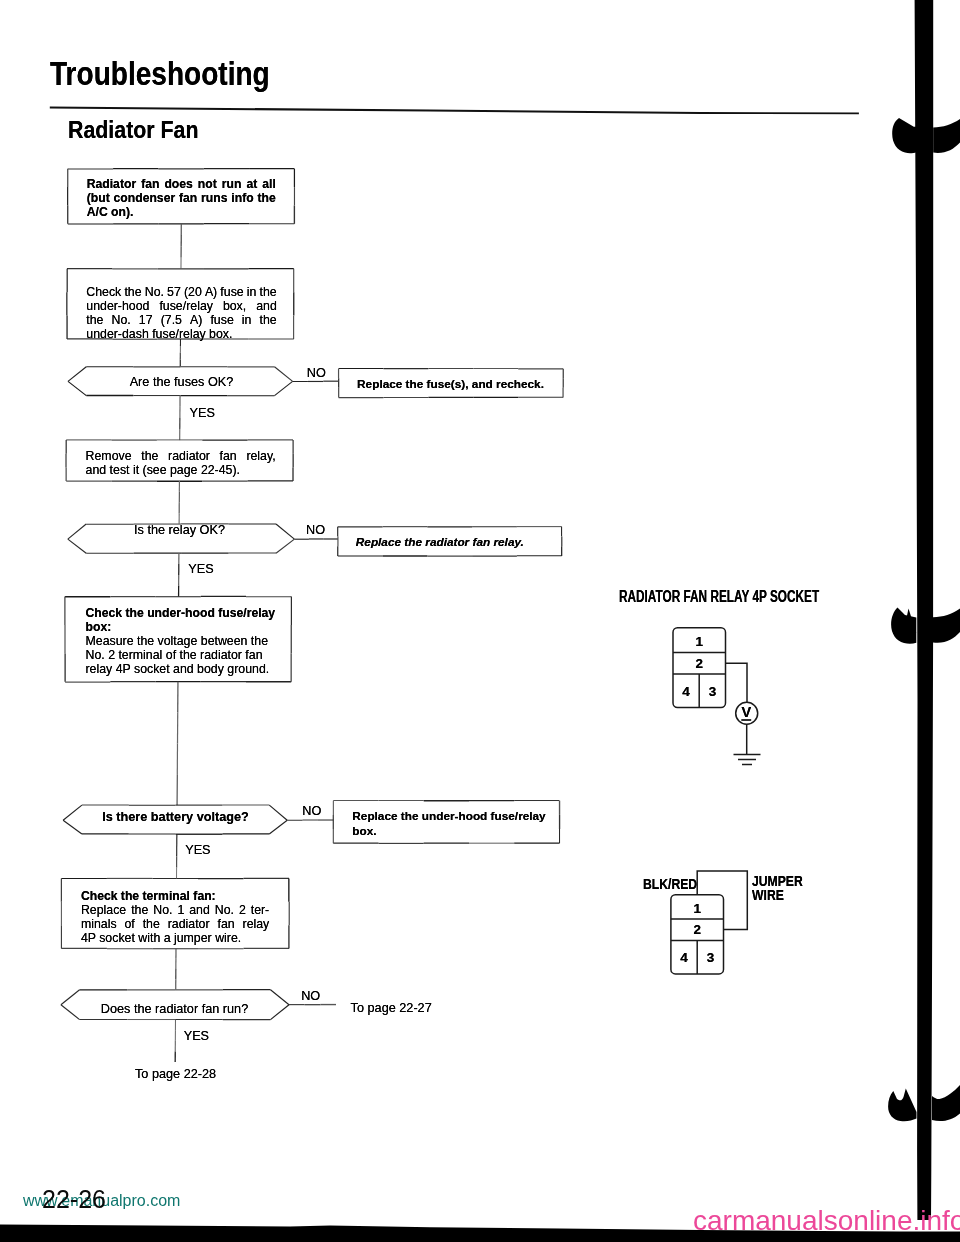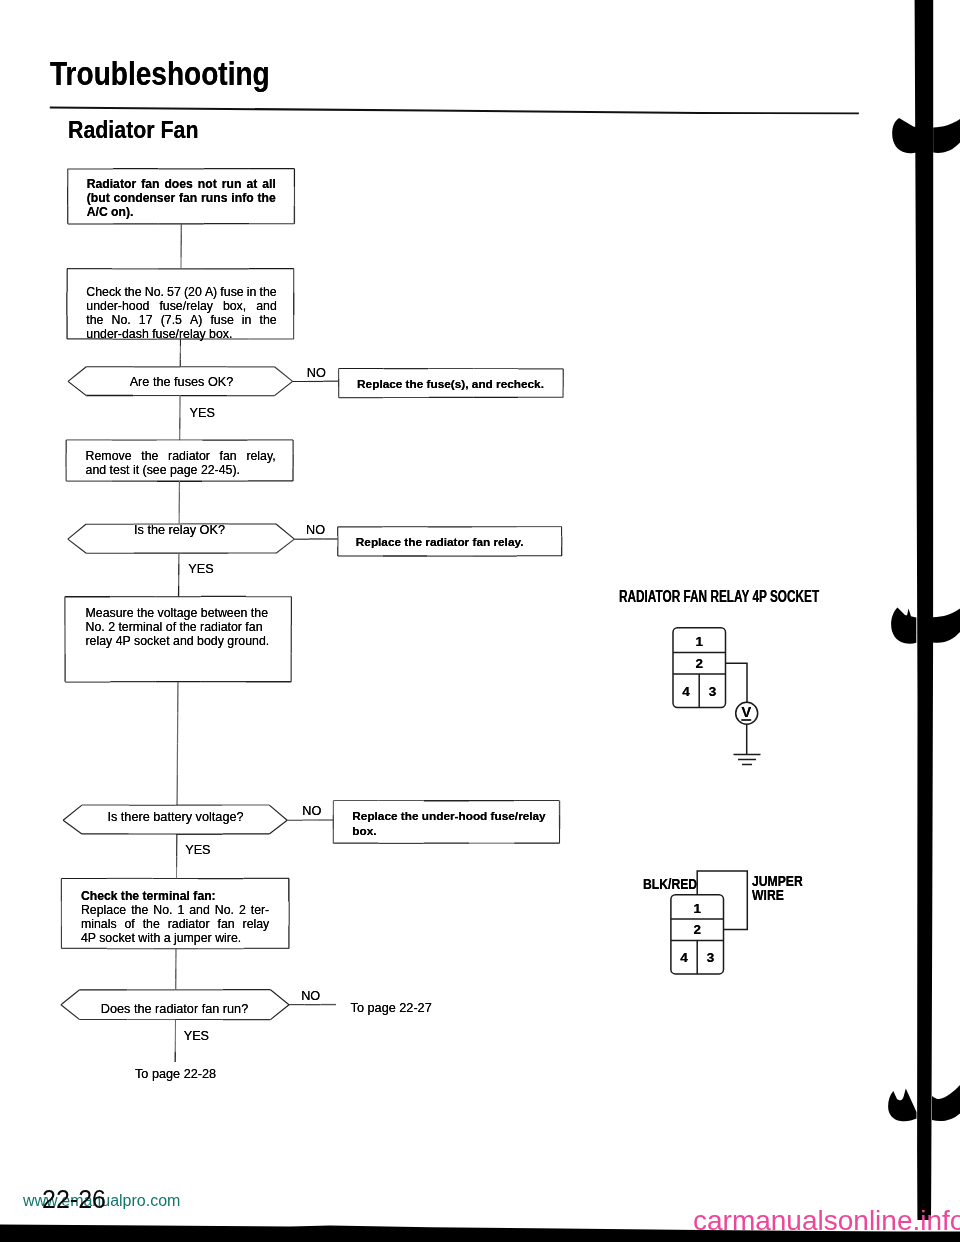--- a/index.html
+++ b/index.html
@@ -319,46 +319,47 @@
       <div class="tline jl"><span>the</span><span>No.</span><span>17</span><span>(7.5</span><span>A)</span><span>fuse</span><span>in</span><span>the</span></div>
       <div class="tline">under-dash fuse/relay box.</div>
     </div>
 
   <div class="ftext" style="left:85.6px;top:448.7px;width:190.1px;">
       <div class="tline jl"><span>Remove</span><span>the</span><span>radiator</span><span>fan</span><span>relay,</span></div>
       <div class="tline">and test it (see page 22-45).</div>
     </div>
 
   <div class="ftext" style="left:85.5px;top:605.5px;width:189.3px;">
+    <span class="bold"><div class="tline">Check the under-hood fuse/relay</div><div class="tline">box:</div></span>
     <span><div class="tline">Measure the voltage between the</div><div class="tline">No. 2 terminal of the radiator fan</div><div class="tline">relay 4P socket and body ground.</div></span>
   </div>
 
   <div class="ftext" style="left:80.9px;top:888.7px;width:188.4px;">
     <span class="bold"><div class="tline">Check the terminal fan:</div></span>
     <span><div class="tline jl"><span>Replace</span><span>the</span><span>No.</span><span>1</span><span>and</span><span>No.</span><span>2</span><span>ter-</span></div><div class="tline jl"><span>minals</span><span>of</span><span>the</span><span>radiator</span><span>fan</span><span>relay</span></div><div class="tline">4P socket with a jumper wire.</div></span>
   </div>
 
   <div class="lbl" style="left:69px;top:375px;width:225px;text-align:center;">Are the fuses OK?</div>
   <div class="lbl" style="left:67px;top:523px;width:225px;text-align:center;">Is the relay OK?</div>
-  <div class="lbl" style="left:63px;top:810px;width:225px;text-align:center;">Is there battery voltage?</div>
+  <div class="lbl" style="left:63px;top:810px;width:225px;text-align:center;font-weight:bold;">Is there battery voltage?</div>
   <div class="lbl" style="left:62px;top:1002px;width:225px;text-align:center;">Does the radiator fan run?</div>
 
   <div class="lbl" style="left:306.8px;top:365.8px;">NO</div>
   <div class="lbl" style="left:189.5px;top:405.6px;">YES</div>
   <div class="lbl" style="left:306px;top:523px;">NO</div>
   <div class="lbl" style="left:188.3px;top:562.4px;">YES</div>
   <div class="lbl" style="left:302.3px;top:804.1px;">NO</div>
   <div class="lbl" style="left:185.2px;top:843.3px;">YES</div>
   <div class="lbl" style="left:301.2px;top:989.1px;">NO</div>
   <div class="lbl" style="left:183.7px;top:1028.8px;">YES</div>
 
   <div class="ftext res" style="left:357.1px;top:376.8px;width:183px;">
       <div class="tline">Replace the fuse(s), and recheck.</div>
     </div>
-  <div class="ftext res" style="left:355.8px;top:534.8px;width:170px;">
+  <div class="ftext res" style="left:355.8px;top:534.8px;width:170px;font-style:italic;">
       <div class="tline">Replace the radiator fan relay.</div>
     </div>
   <div class="ftext res" style="left:352.3px;top:808.8px;width:188px;">
       <div class="tline">Replace the under-hood fuse/relay</div>
       <div class="tline">box.</div>
     </div>
 
   <div class="lbl" style="left:350.6px;top:1000.7px;">To page 22-27</div>
   <div class="lbl" style="left:135px;top:1067.1px;">To page 22-28</div>
 

